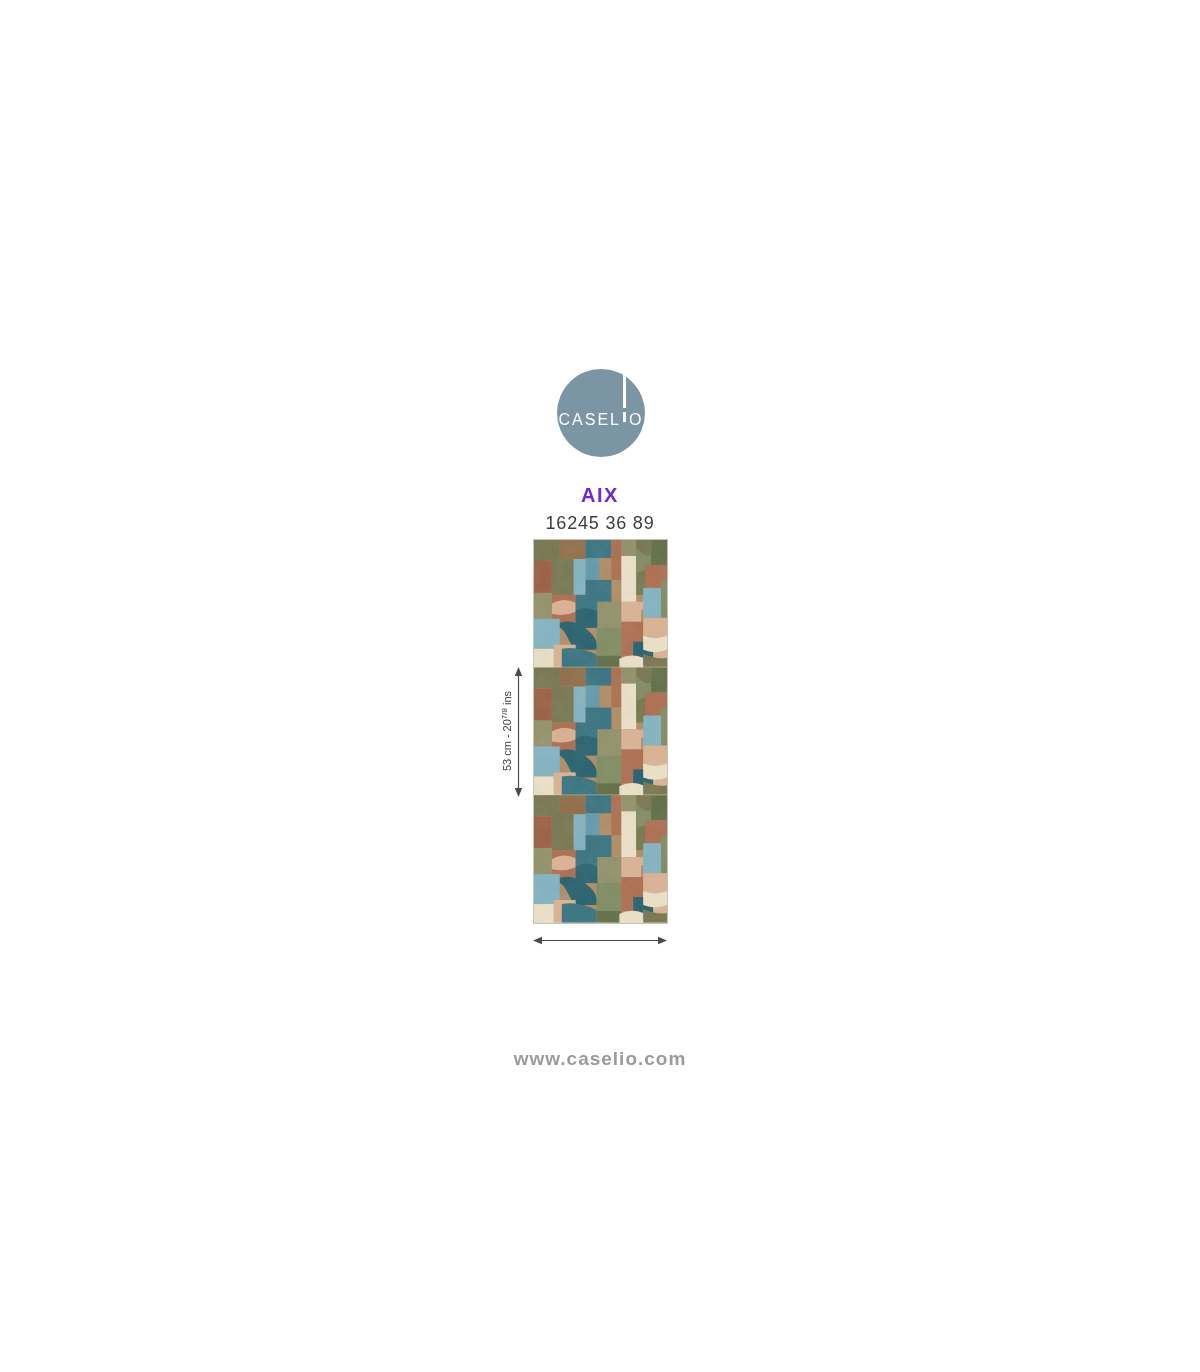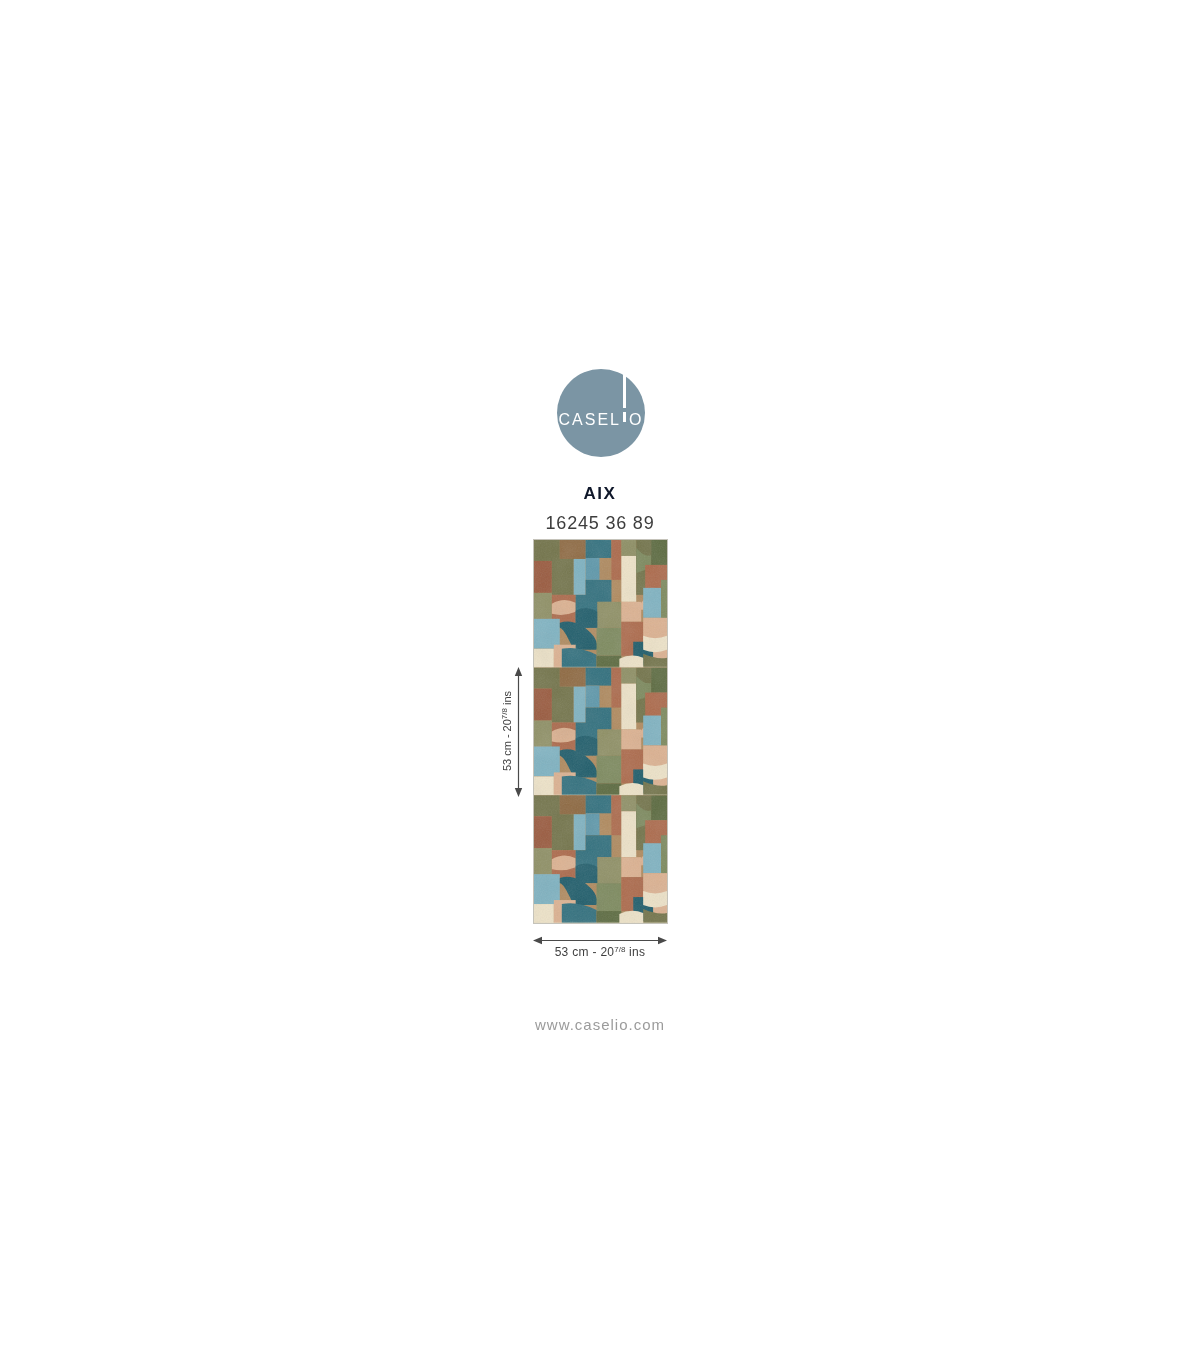--- a/index.html
+++ b/index.html
@@ -18,23 +18,23 @@
   .logo{position:absolute;left:557px;top:369px;width:88px;height:88px;
         border-radius:50%;background:var(--brand)}
   .logo-word{position:absolute;left:0;right:0;bottom:29px;display:flex;
              justify-content:center;color:#fff;
              font-size:16px;letter-spacing:2px;line-height:1;font-weight:400}
   .i-col{position:relative;width:3px;height:10px;background:#fff;margin:0 3px 0 2px}
   .i-stem{position:absolute;left:0;bottom:14px;width:3px;height:46px;background:#fff}
 
   
   .center-text{position:absolute;left:0;width:1200px;text-align:center}
-  .product-name{top:484px;font-size:17px;font-weight:700;letter-spacing:1.5px;color:#0f172a}
+  .product-name{top:484px;font-size:20px;font-weight:700;letter-spacing:1.5px;color:#6d28d9}
   .product-ref{top:513px;font-size:18px;letter-spacing:.8px;color:#3d3d3d}
-  .website{top:1016px;font-size:15px;font-weight:400;letter-spacing:1px;color:var(--website)}
+  .website{top:1048px;font-size:19px;font-weight:700;letter-spacing:1px;color:var(--website)}
 
   
   .swatch{position:absolute;left:534px;top:540px;width:133px;height:383px;
           box-shadow:0 0 0 1px rgba(90,84,58,.35)}
   .swatch svg{display:block;width:133px;height:383px}
   .f-tan{fill:var(--tan)} .f-teal{fill:var(--teal)} .f-teal-dark{fill:var(--teal-dark)}
   .f-blue{fill:var(--blue)} .f-blue-med{fill:var(--blue-med)} .f-sage{fill:var(--sage)}
   .f-green{fill:var(--green)} .f-olive{fill:var(--olive)} .f-olive-dark{fill:var(--olive-dark)}
   .f-rust{fill:var(--rust)} .f-rust-dark{fill:var(--rust-dark)} .f-brown{fill:var(--brown)}
   .f-peach{fill:var(--peach)} .f-cream{fill:var(--cream)}
@@ -144,19 +144,16 @@
   </svg>
   <div class="v-label">
     <span>53 cm - 20</span><span class="frac">7/8</span><span> ins</span>
   </div>
 
   <svg class="h-arrow" viewBox="0 0 134 13" xmlns="http://www.w3.org/2000/svg">
     <line x1="6" y1="6.5" x2="128" y2="6.5" class="arrow-line"></line>
     <polygon points="0,6.5 9,2.8 9,10.2" class="arrow-head"></polygon>
     <polygon points="134,6.5 125,2.8 125,10.2" class="arrow-head"></polygon>
   </svg>
-  <div class="center-text h-label">
-    <span>53 cm - 20</span><span class="frac">7/8</span><span> ins</span>
-  </div>
 
   <div class="center-text website">www.caselio.com</div>
 
 </div>
 
 </body></html>

